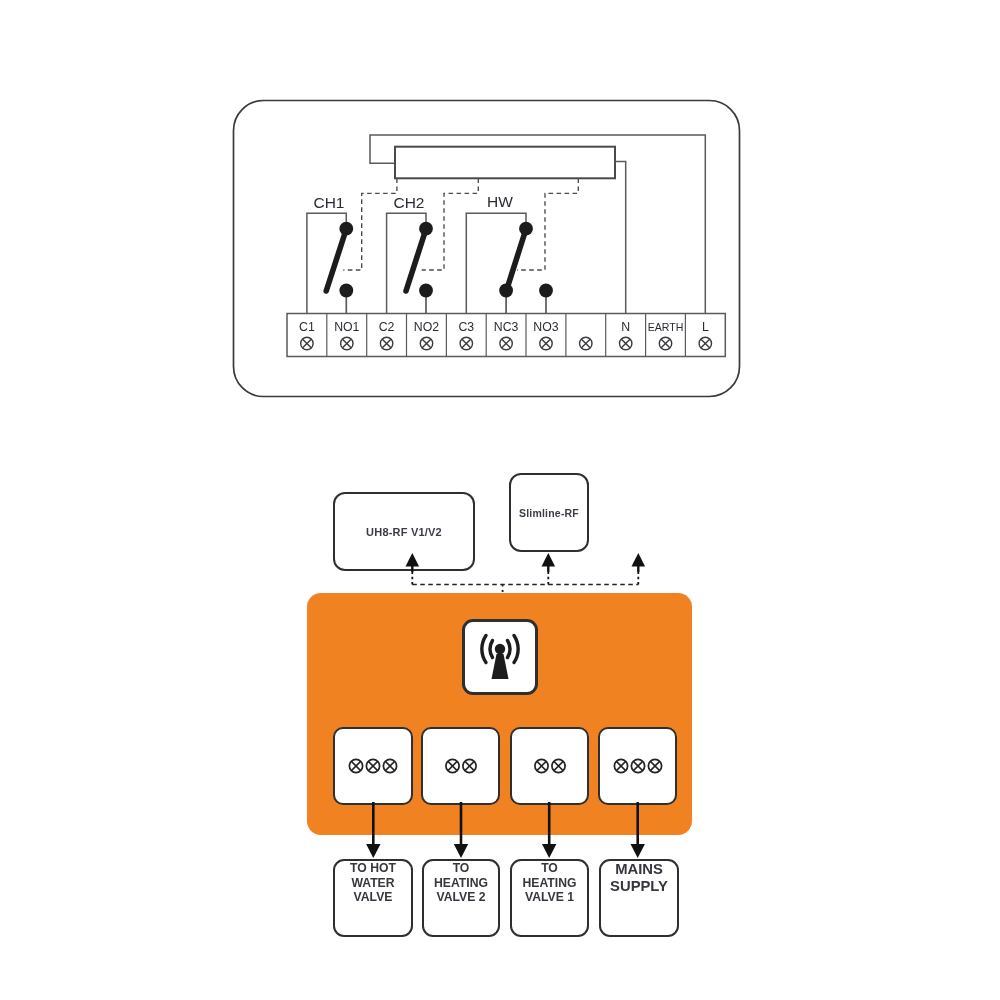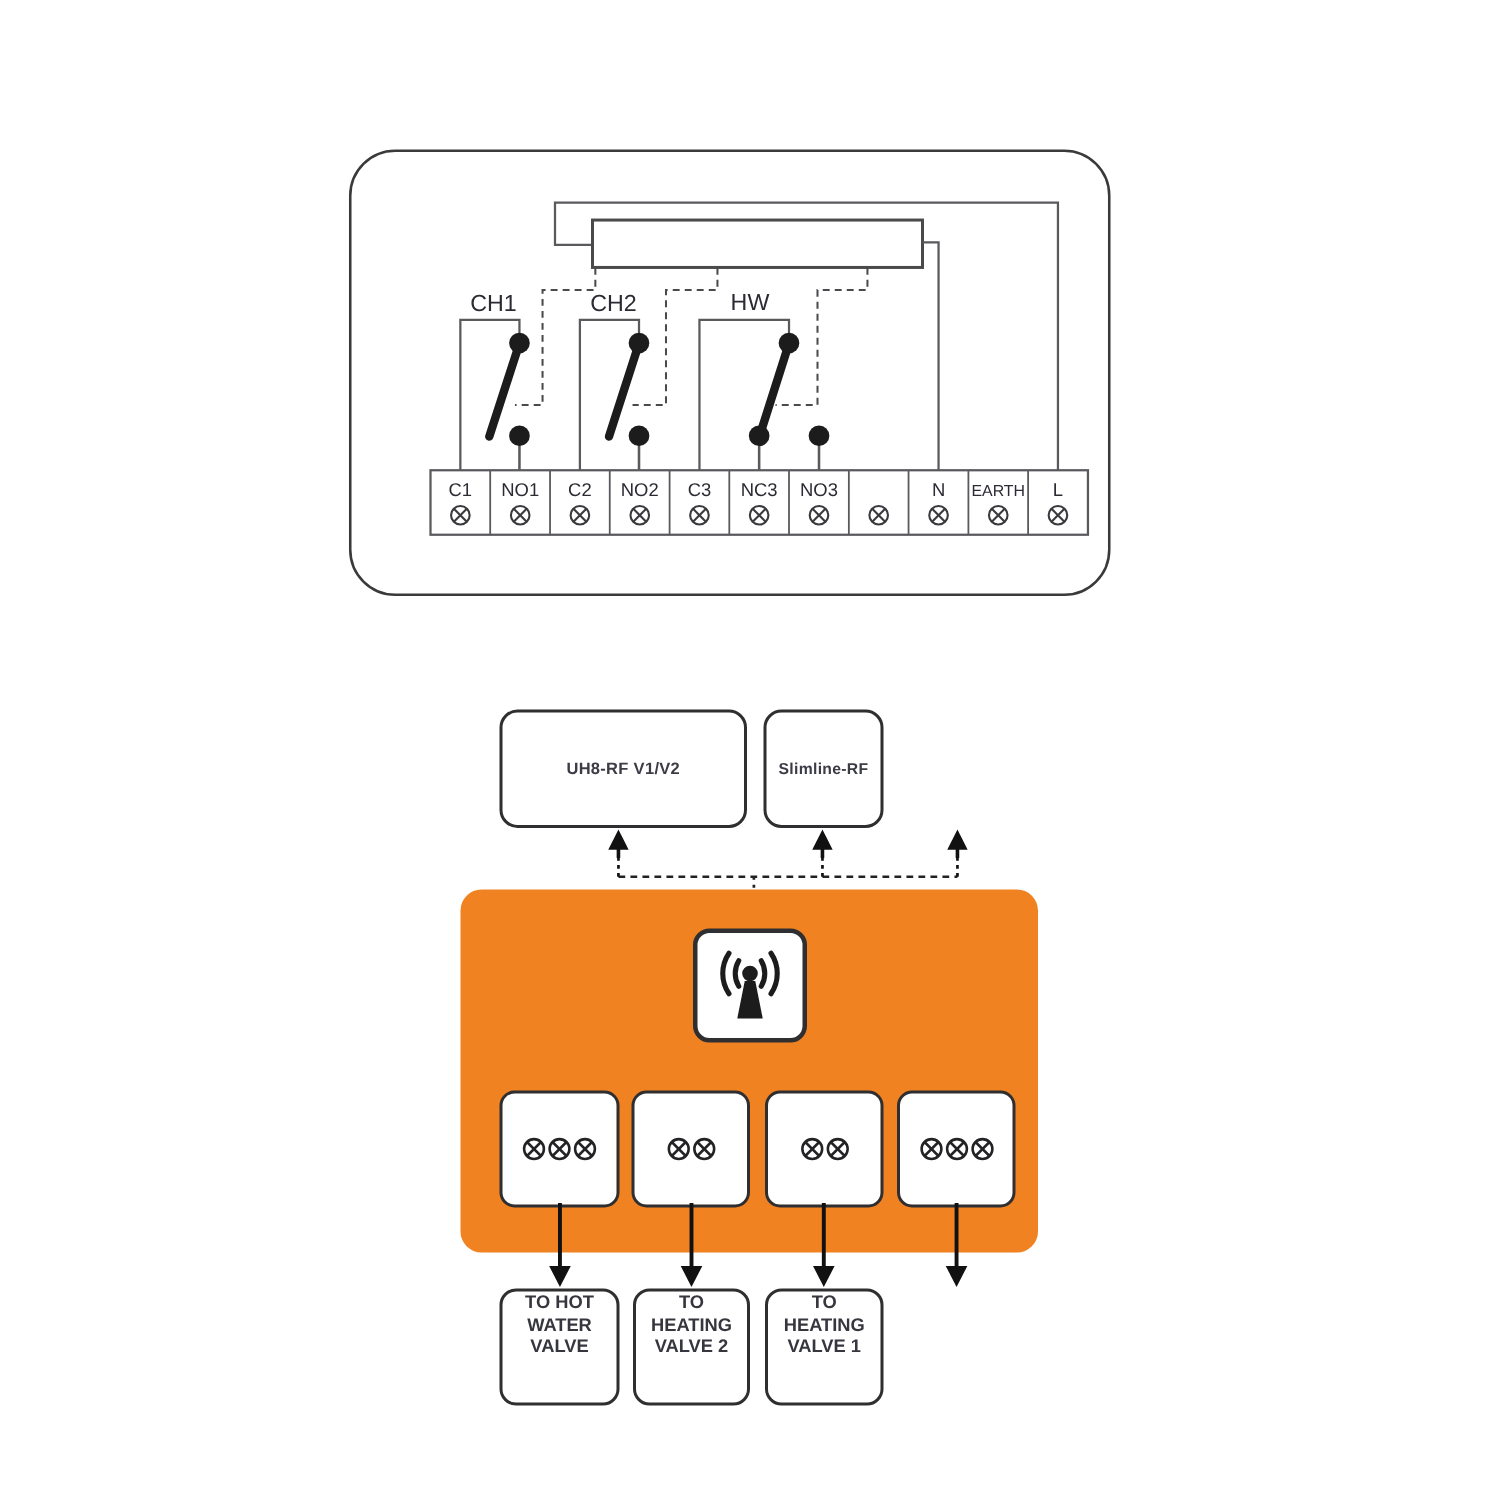--- a/index.html
+++ b/index.html
@@ -6,21 +6,21 @@
   .page{position:relative;width:1000px;height:1000px;background:#ffffff;overflow:hidden;
         font-family:"Liberation Sans", sans-serif;}
   svg{display:block;}
   .abs{position:absolute;box-sizing:border-box;}
   
   #top-diagram{left:0;top:0;}
   
   .rf-box{background:#ffffff;border:2.6px solid #2f2f31;border-radius:12px;
           display:flex;align-items:center;justify-content:center;text-align:center;
           font-weight:bold;color:#3c3c46;font-size:11px;letter-spacing:.2px;}
-  #rf-box-1{left:333px;top:473px;width:165px;height:79px;}
+  #rf-box-1{left:333px;top:492px;width:142px;height:79px;}
   #rf-box-2{left:509px;top:473px;width:80px;height:79px;font-size:10.5px;}
   #rf-box-3{left:600px;top:474px;width:77px;height:78px;}
   
   #orange-box{left:307px;top:593px;width:385px;height:242px;background:#f08222;border-radius:14px;}
   #rf-icon-box{left:462px;top:619px;width:76px;height:76px;background:#ffffff;
                border:3.2px solid #2f2f31;border-radius:11px;
                display:flex;align-items:center;justify-content:center;}
   .term-box{background:#ffffff;border:2.6px solid #2f2f31;border-radius:10px;
             display:flex;align-items:center;justify-content:center;}
   #term-box-1{left:333px;top:727px;width:80px;height:78px;}
@@ -319,14 +319,18 @@
   <div id="out-box-2" class="abs out-box">
     <span>TO
 HEATING
 VALVE 2</span>
   </div>
   <div id="out-box-3" class="abs out-box">
     <span>TO
 HEATING
 VALVE 1</span>
   </div>
+  <div id="out-box-4" class="abs out-box">
+    <span>MAINS
+SUPPLY</span>
+  </div>
 
 </div>
 
 </body></html>

